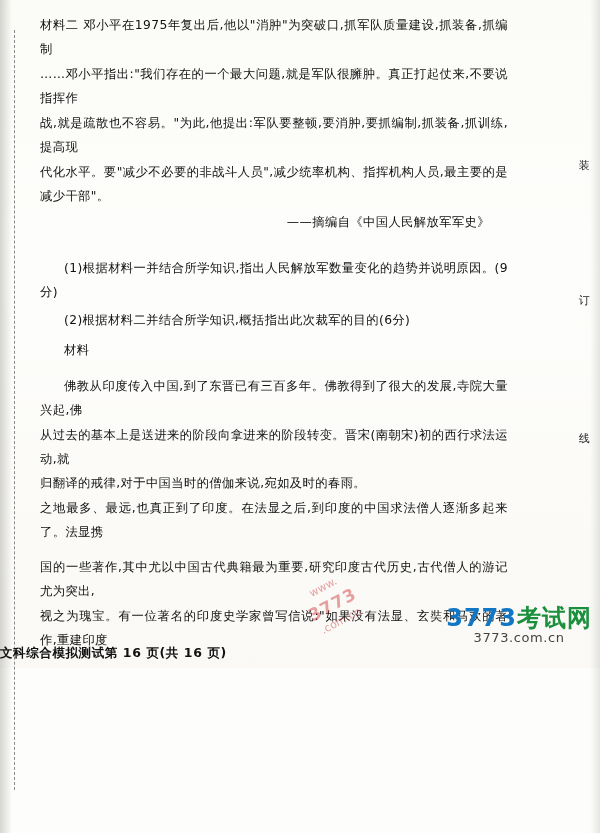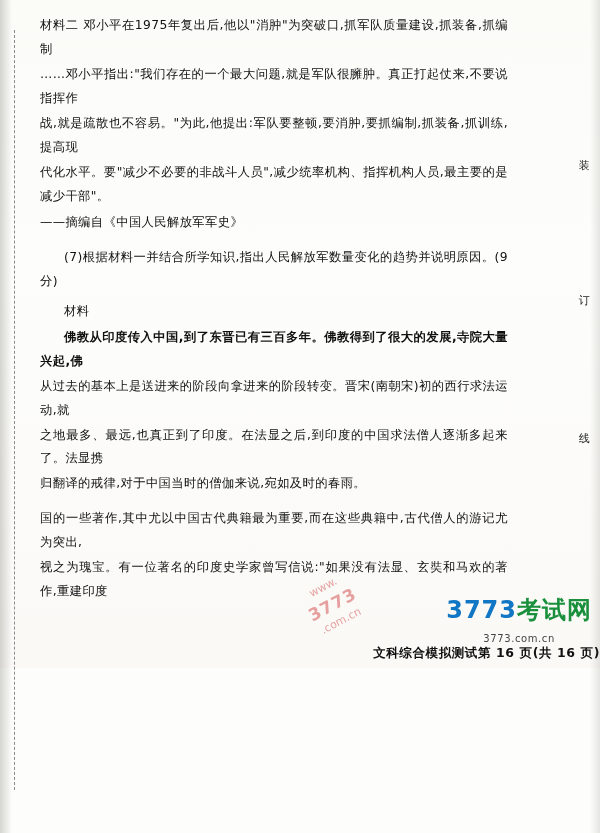--- a/index.html
+++ b/index.html
@@ -39,40 +39,40 @@
     line-height: 1.95;
     letter-spacing: 0.4px;
     text-align: justify;
   }
   .para {
     margin: 0 0 1px 0;
     text-indent: 0;
   }
   .para.indent2 {
     text-indent: 24px;
-    font-weight: bold;
   }
   .para.flat {
     text-indent: 0;
   }
   .src {
-    margin: 2px 0 11px 0;
+    text-align: right;
+    margin: 2px 0 22px 0;
     padding-right: 18px;
   }
   .q {
     margin: 4px 0 2px 0;
     text-indent: 24px;
   }
   .bigq {
     margin: 12px 0 6px 0;
     font-weight: bold;
     text-indent: 0;
   }
   .label {
-    margin: 6px 0 2px 0;
+    margin: 6px 0 12px 0;
     text-indent: 24px;
   }
   .dotted-line {
     position: absolute;
     left: 14px;
     top: 30px;
     width: 0;
     height: 760px;
     border-left: 1px dashed #8a8a8a;
   }
@@ -89,21 +89,21 @@
   .vmark {
     margin-bottom: 132px;
     writing-mode: vertical-rl;
     display: inline-block;
   }
   .footer {
     position: absolute;
     left: 0;
     right: 0;
     bottom: 6px;
-    text-align: right;
+    text-align: left;
     font-size: 12.5px;
     color: #111;
     font-weight: bold;
     letter-spacing: 0.6px;
   }
   .watermark {
     position: absolute;
     left: 286px;
     top: 575px;
     width: 120px;
@@ -133,25 +133,25 @@
     font-size: 24px;
     font-weight: bold;
     color: #1a8f3c;
     letter-spacing: 1px;
     display: block;
   }
   .brand-main .num {
     color: #1176c4;
   }
   .brand-sub {
-    font-size: 10px;
+    font-size: 13px;
     color: #444;
     letter-spacing: 0.6px;
     display: block;
-    margin-top: 12px;
+    margin-top: 1px;
   }
   .edge-shadow {
     position: absolute;
     left: 0; top: 0;
     width: 12px; height: 833px;
     background: linear-gradient(90deg, rgba(120,120,110,0.30), rgba(255,255,255,0));
     pointer-events: none;
   }
   .edge-shadow-r {
     position: absolute;
@@ -176,32 +176,33 @@
   </div>
 
   <div class="content">
 
     <p class="para flat">材料二  邓小平在1975年复出后,他以"消肿"为突破口,抓军队质量建设,抓装备,抓编制</p>
     <p class="para flat">……邓小平指出:"我们存在的一个最大问题,就是军队很臃肿。真正打起仗来,不要说指挥作</p>
     <p class="para flat">战,就是疏散也不容易。"为此,他提出:军队要整顿,要消肿,要抓编制,抓装备,抓训练,提高现</p>
     <p class="para flat">代化水平。要"减少不必要的非战斗人员",减少统率机构、指挥机构人员,最主要的是减少干部"。</p>
     <p class="src">——摘编自《中国人民解放军军史》</p>
 
-    <p class="q">(7)根据材料一并结合所学知识,指出人民解放军数量变化的趋势并说明原因。(9分)</p>
+    <p class="q">(1)根据材料一并结合所学知识,指出人民解放军数量变化的趋势并说明原因。(9分)</p>
+    <p class="q">(2)根据材料二并结合所学知识,概括指出此次裁军的目的(6分)</p>
 
     <p class="label">材料</p>
 
     <p class="para indent2">佛教从印度传入中国,到了东晋已有三百多年。佛教得到了很大的发展,寺院大量兴起,佛</p>
     <p class="para flat">从过去的基本上是送进来的阶段向拿进来的阶段转变。晋宋(南朝宋)初的西行求法运动,就</p>
+    <p class="para flat">归翻译的戒律,对于中国当时的僧伽来说,宛如及时的春雨。</p>
     <p class="para flat">之地最多、最远,也真正到了印度。在法显之后,到印度的中国求法僧人逐渐多起来了。法显携</p>
-    <p class="para flat">归翻译的戒律,对于中国当时的僧伽来说,宛如及时的春雨。</p>
 
     <div style="height:10px"></div>
 
-    <p class="para flat">国的一些著作,其中尤以中国古代典籍最为重要,而在这些典籍中,古代僧人的游记尤为突出,</p>
+    <p class="para flat">国的一些著作,其中尤以中国古代典籍最为重要,研究印度古代历史,古代僧人的游记尤为突出,</p>
     <p class="para flat">视之为瑰宝。有一位著名的印度史学家曾写信说:"如果没有法显、玄奘和马欢的著作,重建印度</p>
 
   </div>
 
   <div class="watermark">
     <div>www.</div>
     <div class="wm-big">3773</div>
     <div>.com.cn</div>
   </div>
 

